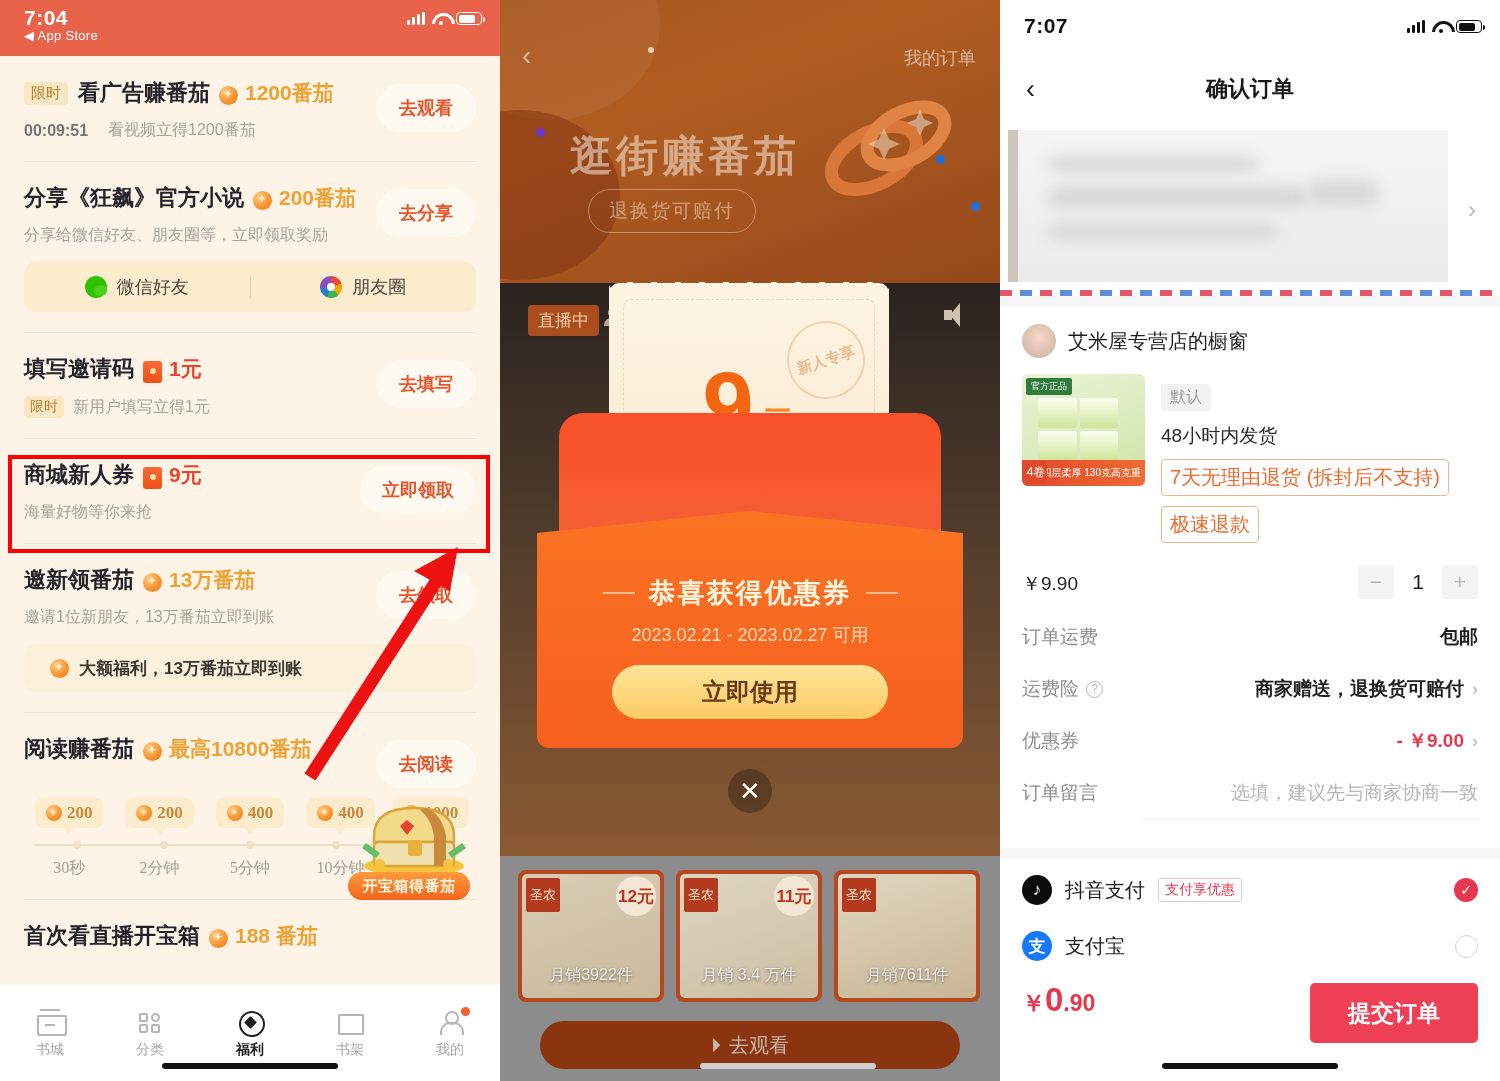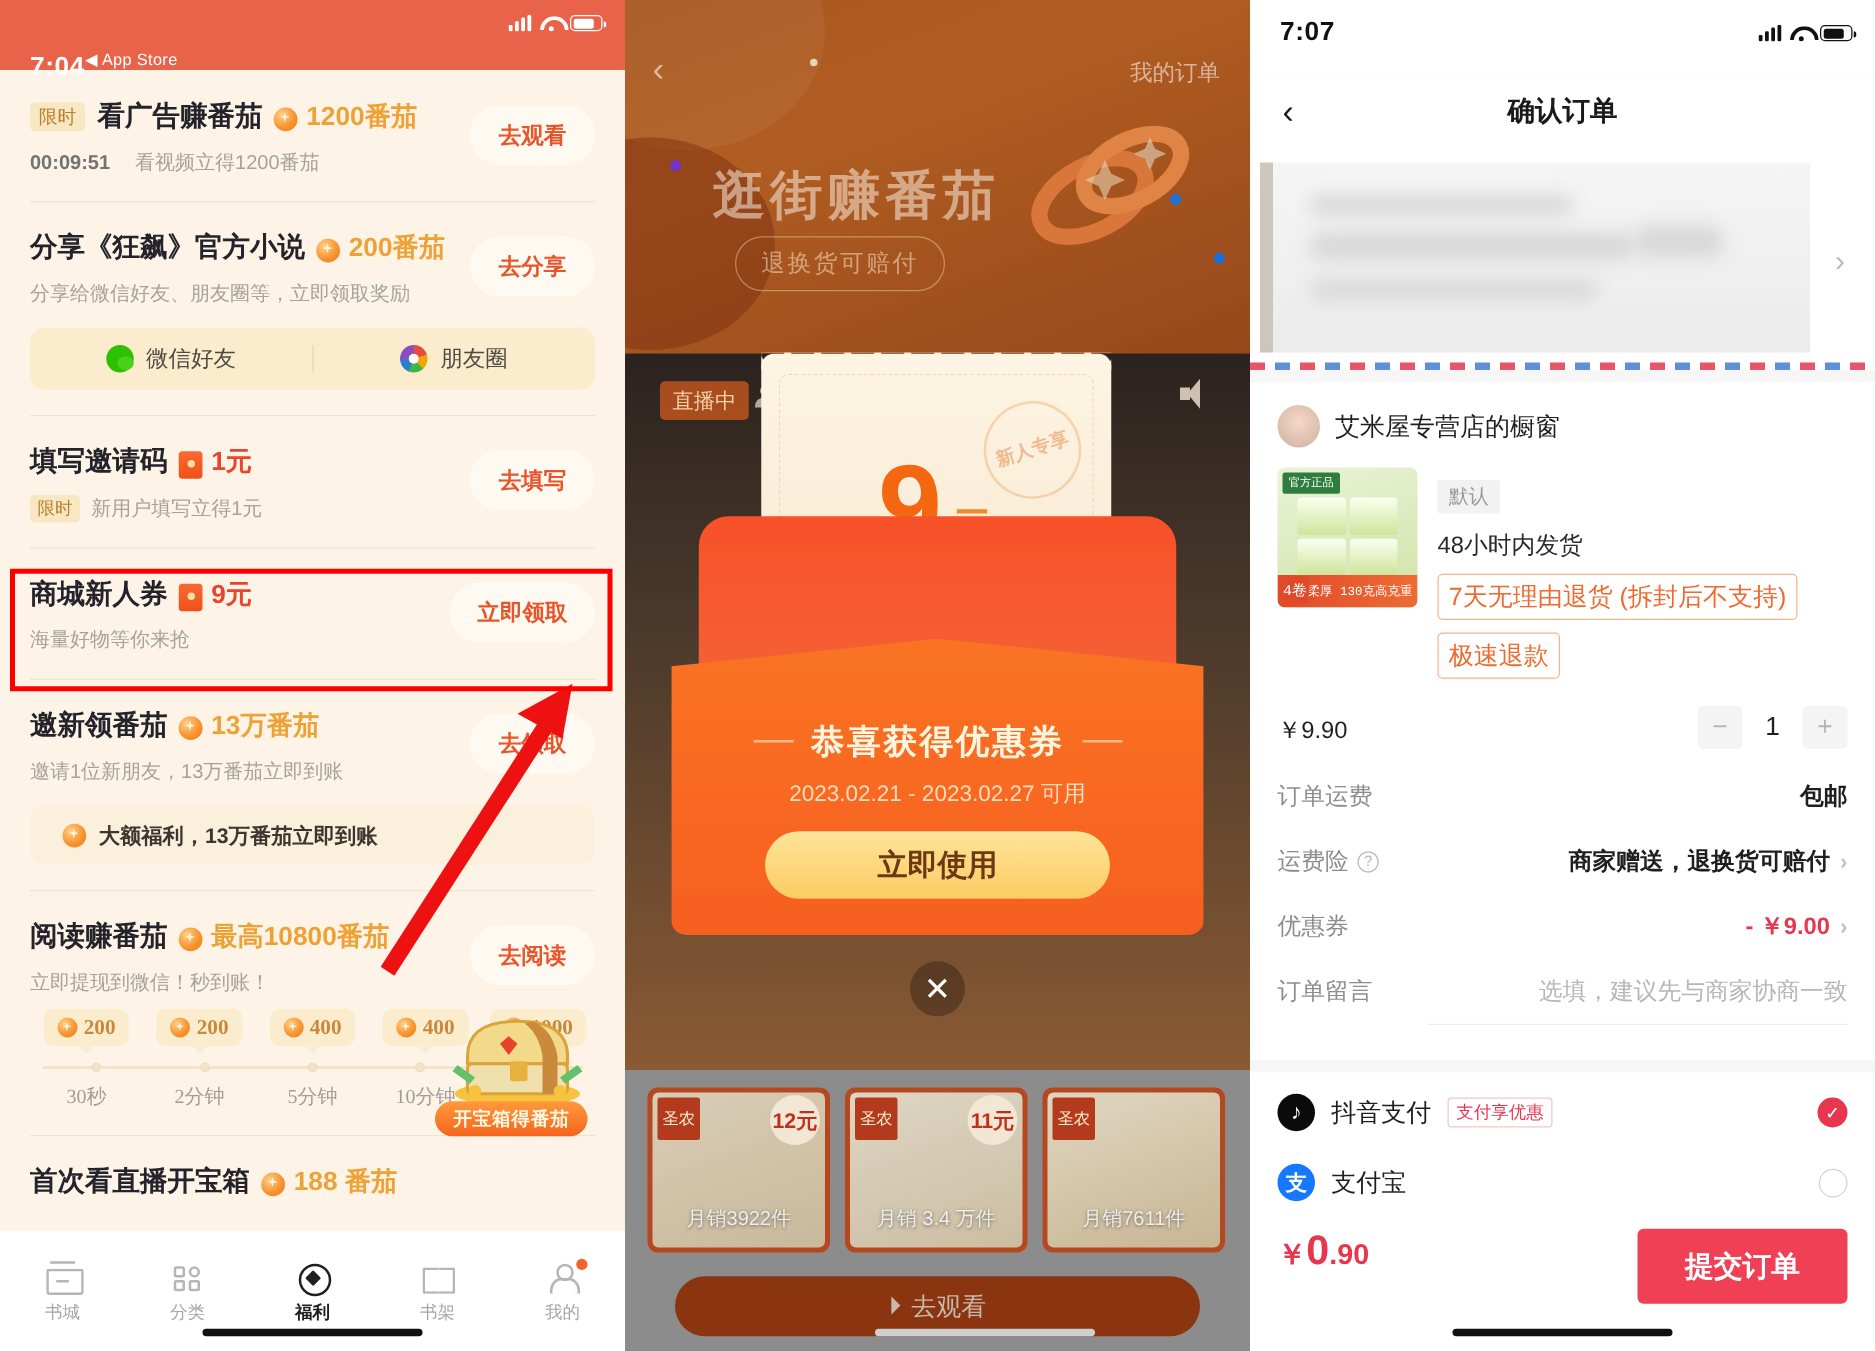--- a/index.html
+++ b/index.html
@@ -16,21 +16,21 @@
 
   
   #panel-left { background: #fdf4e7; }
   .status-bar {
     height: 56px; position: relative;
     display: flex; align-items: flex-start; justify-content: space-between;
     padding: 6px 18px 0 24px;
   }
   #panel-left .status-bar { background: #e9624a; color: #fff; }
   .sb-time { font-size: 21px; font-weight: bold; letter-spacing: .5px; }
-  .sb-left { display: flex; flex-direction: row; margin-top: 36px; }
+  .sb-left { display: flex; flex-direction: column; }
   .sb-back { font-size: 13px; margin-top: -2px; letter-spacing: .3px; }
   .sb-right { display: flex; align-items: center; gap: 7px; padding-top: 6px; }
   .sig { display: flex; align-items: flex-end; gap: 2px; height: 13px; }
   .sig i { display: block; width: 3px; background: currentColor; border-radius: 1px; }
   .sig i:nth-child(1){height:5px} .sig i:nth-child(2){height:8px}
   .sig i:nth-child(3){height:11px} .sig i:nth-child(4){height:13px}
   .wifi { width: 17px; height: 13px; position: relative; }
   .wifi::before {
     content:""; position:absolute; left:0; top:1px; width:17px; height:17px;
     border:3px solid currentColor; border-radius:50%;
@@ -284,22 +284,22 @@
   .airmail{position:absolute; left:0; right:0; bottom:0; height:6px;
     background: repeating-linear-gradient(90deg,
       #e4566a 0 12px, #ffffff 12px 20px, #5f8fd8 20px 32px, #ffffff 32px 40px);}
 
   .shop-card{background:#fff; margin-top:10px; padding:18px 22px 22px 22px;}
   .shop-head{display:flex; align-items:center; gap:12px;}
   .shop-avatar{width:34px; height:34px; border-radius:50%;
     background:radial-gradient(circle at 50% 40%, #f6d7c8, #cbb29f); flex:none;}
   .shop-name{font-size:20px; color:#1f1f1f;}
   .item-row{display:flex; gap:16px; margin-top:16px;}
-  .item-thumb{width:112px; height:112px; border-radius:6px; flex:none; position:relative;
-    background:linear-gradient(160deg,#eaf3d8,#cfe3a6); overflow:hidden;font-family:Liberation Mono, monospace;}
+  .item-thumb{width:123px; height:112px; border-radius:6px; flex:none; position:relative;
+    background:linear-gradient(160deg,#eaf3d8,#cfe3a6); overflow:hidden;}
   .thumb-top{position:absolute; left:4px; top:4px; background:#2f7d3e; color:#fff;
     font-size:9px; padding:2px 5px; border-radius:2px;}
   .thumb-rolls{position:absolute; left:16px; top:24px; width:80px; height:62px;
     display:grid; grid-template-columns:1fr 1fr; gap:3px;}
   .thumb-rolls span{background:linear-gradient(180deg,#fafff0,#cfe49a); border-radius:3px;}
   .thumb-bar{position:absolute; left:0; right:0; bottom:0; height:26px;
     background:linear-gradient(90deg,#e04a2b,#ef6b33); color:#fff; font-size:10px;
     display:flex; align-items:center; justify-content:flex-end; padding-right:4px;}
   .thumb-qty{position:absolute; left:3px; bottom:3px; width:22px; height:22px;
     background:#e04a2b; color:#fff; font-size:12px; border-radius:2px;
@@ -479,23 +479,20 @@
       </div>
 
       <div class="reward-row">
         <div class="rr-main">
           <div class="rr-texts">
             <div class="rr-title">
               <span>阅读赚番茄</span>
               <span class="coin"></span>
               <span class="amt">最高10800番茄</span>
             </div>
-            <div class="rr-sub">
-              <span>立即提现到微信！秒到账！</span>
-            </div>
           </div>
           <button class="rr-btn">去阅读</button>
         </div>
 
         <div class="progress-wrap">
           <div class="bubbles">
             <div class="bubble-cell">
               <div class="bubble">
                 <span class="coin"></span>
                 <span>200</span>

